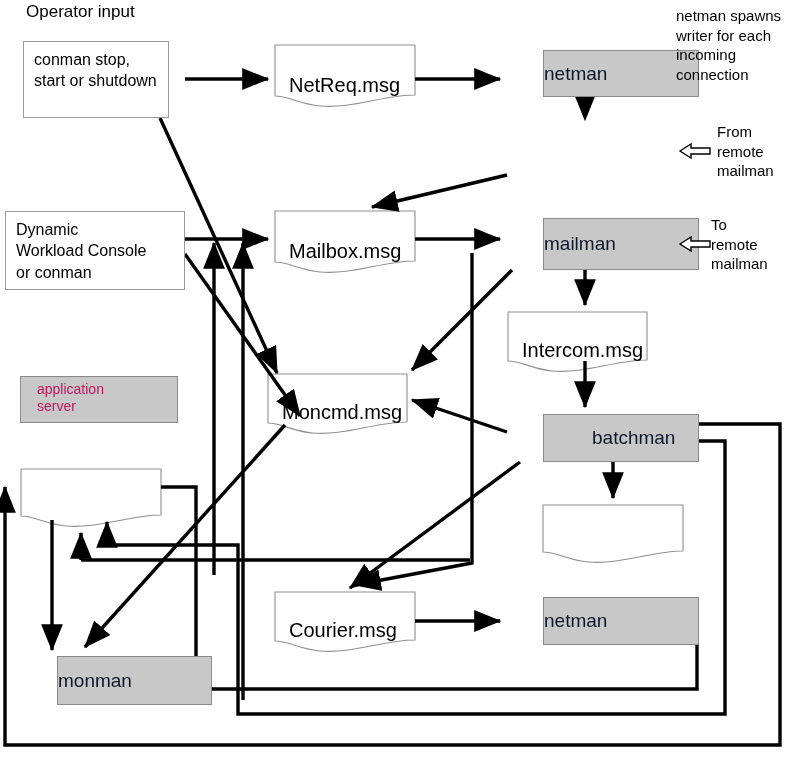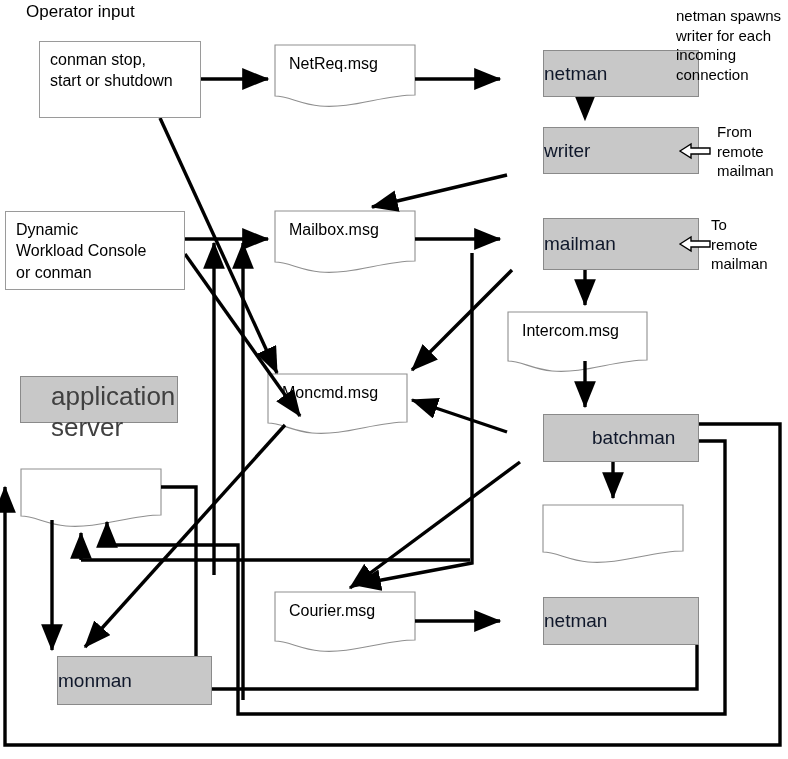--- a/index.html
+++ b/index.html
@@ -18,27 +18,27 @@
     justify-content:flex-start;font-size:19px;color:#0f172a;margin-left:36px;
   }
   .plain{
     background:#ffffff;border:1px solid #9a9a9a;
     font-size:16px;color:#000;padding:0 0 0 10px;
   }
   .plain.multi{align-items:flex-start;padding-top:7px;}
   .plain .lines{line-height:1.33;}
   .doc{ 
     background:transparent;border:none;
-    font-size:16px;color:#000;padding-left:14px;
-    align-items:flex-start;
+    font-size:20px;color:#000;padding-left:14px;
+    align-items:flex-end;
   }
   .doc span{margin-top:10px;}
   .appserver{
     background:#c8c8c8;border:1px solid #8a8a8a;
-    font-size:26px;color:#404040;padding-left:30px;align-items:flex-start;
+    font-size:14px;color:#be185d;padding-left:16px;align-items:flex-start;
   }
   .appserver .lines{line-height:1.18;margin-top:4px;}
   .caption{position:absolute;font-size:15px;color:#000;line-height:1.3;}
   .title{position:absolute;font-size:17px;color:#000;}
   .hollow-arrow{position:absolute;}
 </style>
 </head>
 <body>
 
 <div id="stage">
@@ -111,38 +111,35 @@
       <path d="M243,700 L243,243" marker-end="url(#ah)"></path>
 
       <path d="M81,560 L81,533" marker-end="url(#ah)"></path>
       <path d="M81,560 L470,560"></path>
 
     </g>
   </svg>
 
   <div class="title" style="left:26px;top:2px;">Operator input</div>
 
-  <div class="node plain multi" style="left:23px;top:41px;width:162px;height:77px;margin-left:16px;">
+  <div class="node plain multi" style="left:23px;top:41px;width:146px;height:77px;">
     <div class="lines">
       <div>conman stop,</div>
       <div>start or shutdown</div>
     </div>
   </div>
 
   <div class="node doc" style="left:275px;top:45px;width:140px;height:52px;">
     <span>NetReq.msg</span>
   </div>
 
   <div class="node proc" style="left:507px;top:50px;width:156px;height:47px;">
     <span>netman</span>
   </div>
 
-  <div class="node proc" style="left:507px;top:127px;width:156px;height:47px;">
-    <span>writer</span>
-  </div>
 
   <div class="node plain multi" style="left:5px;top:211px;width:180px;height:79px;">
     <div class="lines">
       <div>Dynamic</div>
       <div>Workload Console</div>
       <div>or conman</div>
     </div>
   </div>
 
   <div class="node doc" style="left:275px;top:211px;width:140px;height:52px;">

